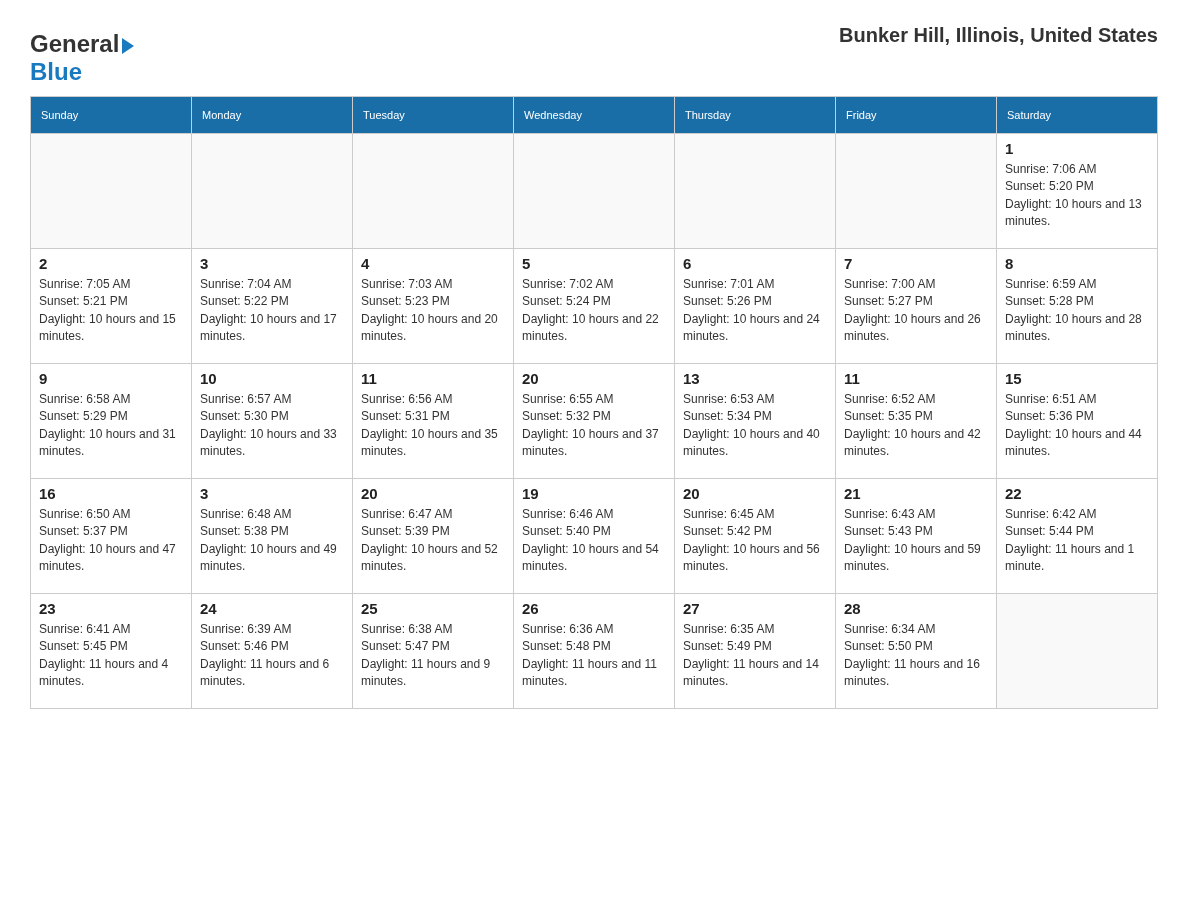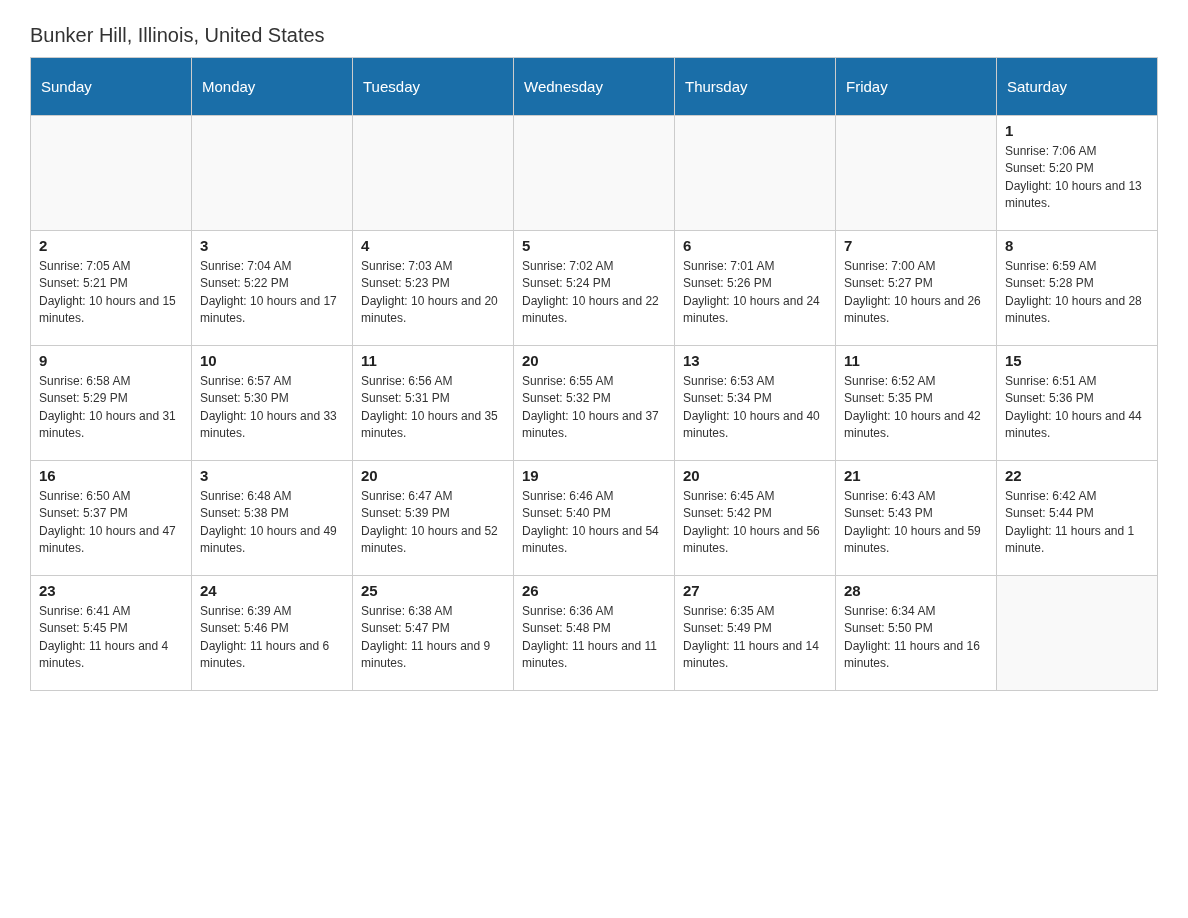--- a/index.html
+++ b/index.html
@@ -32,32 +32,33 @@
     .month-title {
       font-size: 48px;
       font-weight: bold;
       color: #222;
       line-height: 1.1;
     }
     .location {
       font-size: 20px;
       color: #333;
       margin-top: 4px;
+      font-weight: bold;
     }
     .calendar {
       width: 100%;
       border-collapse: collapse;
       margin-top: 10px;
     }
     .calendar th {
       background-color: #1a6ea8;
       color: #fff;
-      font-size: 15px;
+      font-size: 11px;
       font-weight: normal;
-      padding: 20px 10px;
+      padding: 12px 10px;
       text-align: left;
       border: 1px solid #ccc;
     }
     .calendar td {
       border: 1px solid #ccc;
       vertical-align: top;
       padding: 6px 8px;
       width: calc(100% / 7);
       height: 115px;
       font-size: 12.5px;
@@ -75,20 +76,29 @@
     .day-info {
       font-size: 12px;
       color: #333;
       line-height: 1.45;
     }
   </style>
 </head>
 <body>
 
 <div class="header">
+  <div class="logo">
+    <div class="logo-line1">
+      <span style="font-size:24px;font-weight:bold;color:#333;">General</span>
+      <span style="display:inline-block;width:0;height:0;border-left:12px solid #1a7abf;border-top:8px solid transparent;border-bottom:8px solid transparent;margin-left:3px;margin-top:4px;"></span>
+    </div>
+    <div>
+      <span style="font-size:24px;font-weight:bold;color:#1a7abf;">Blue</span>
+    </div>
+  </div>
   <div class="title-section">
     <div class="location">Bunker Hill, Illinois, United States</div>
   </div>
 </div>
 
 <table class="calendar">
   <thead>
     <tr>
     <th>Sunday</th>
         <th>Monday</th>

